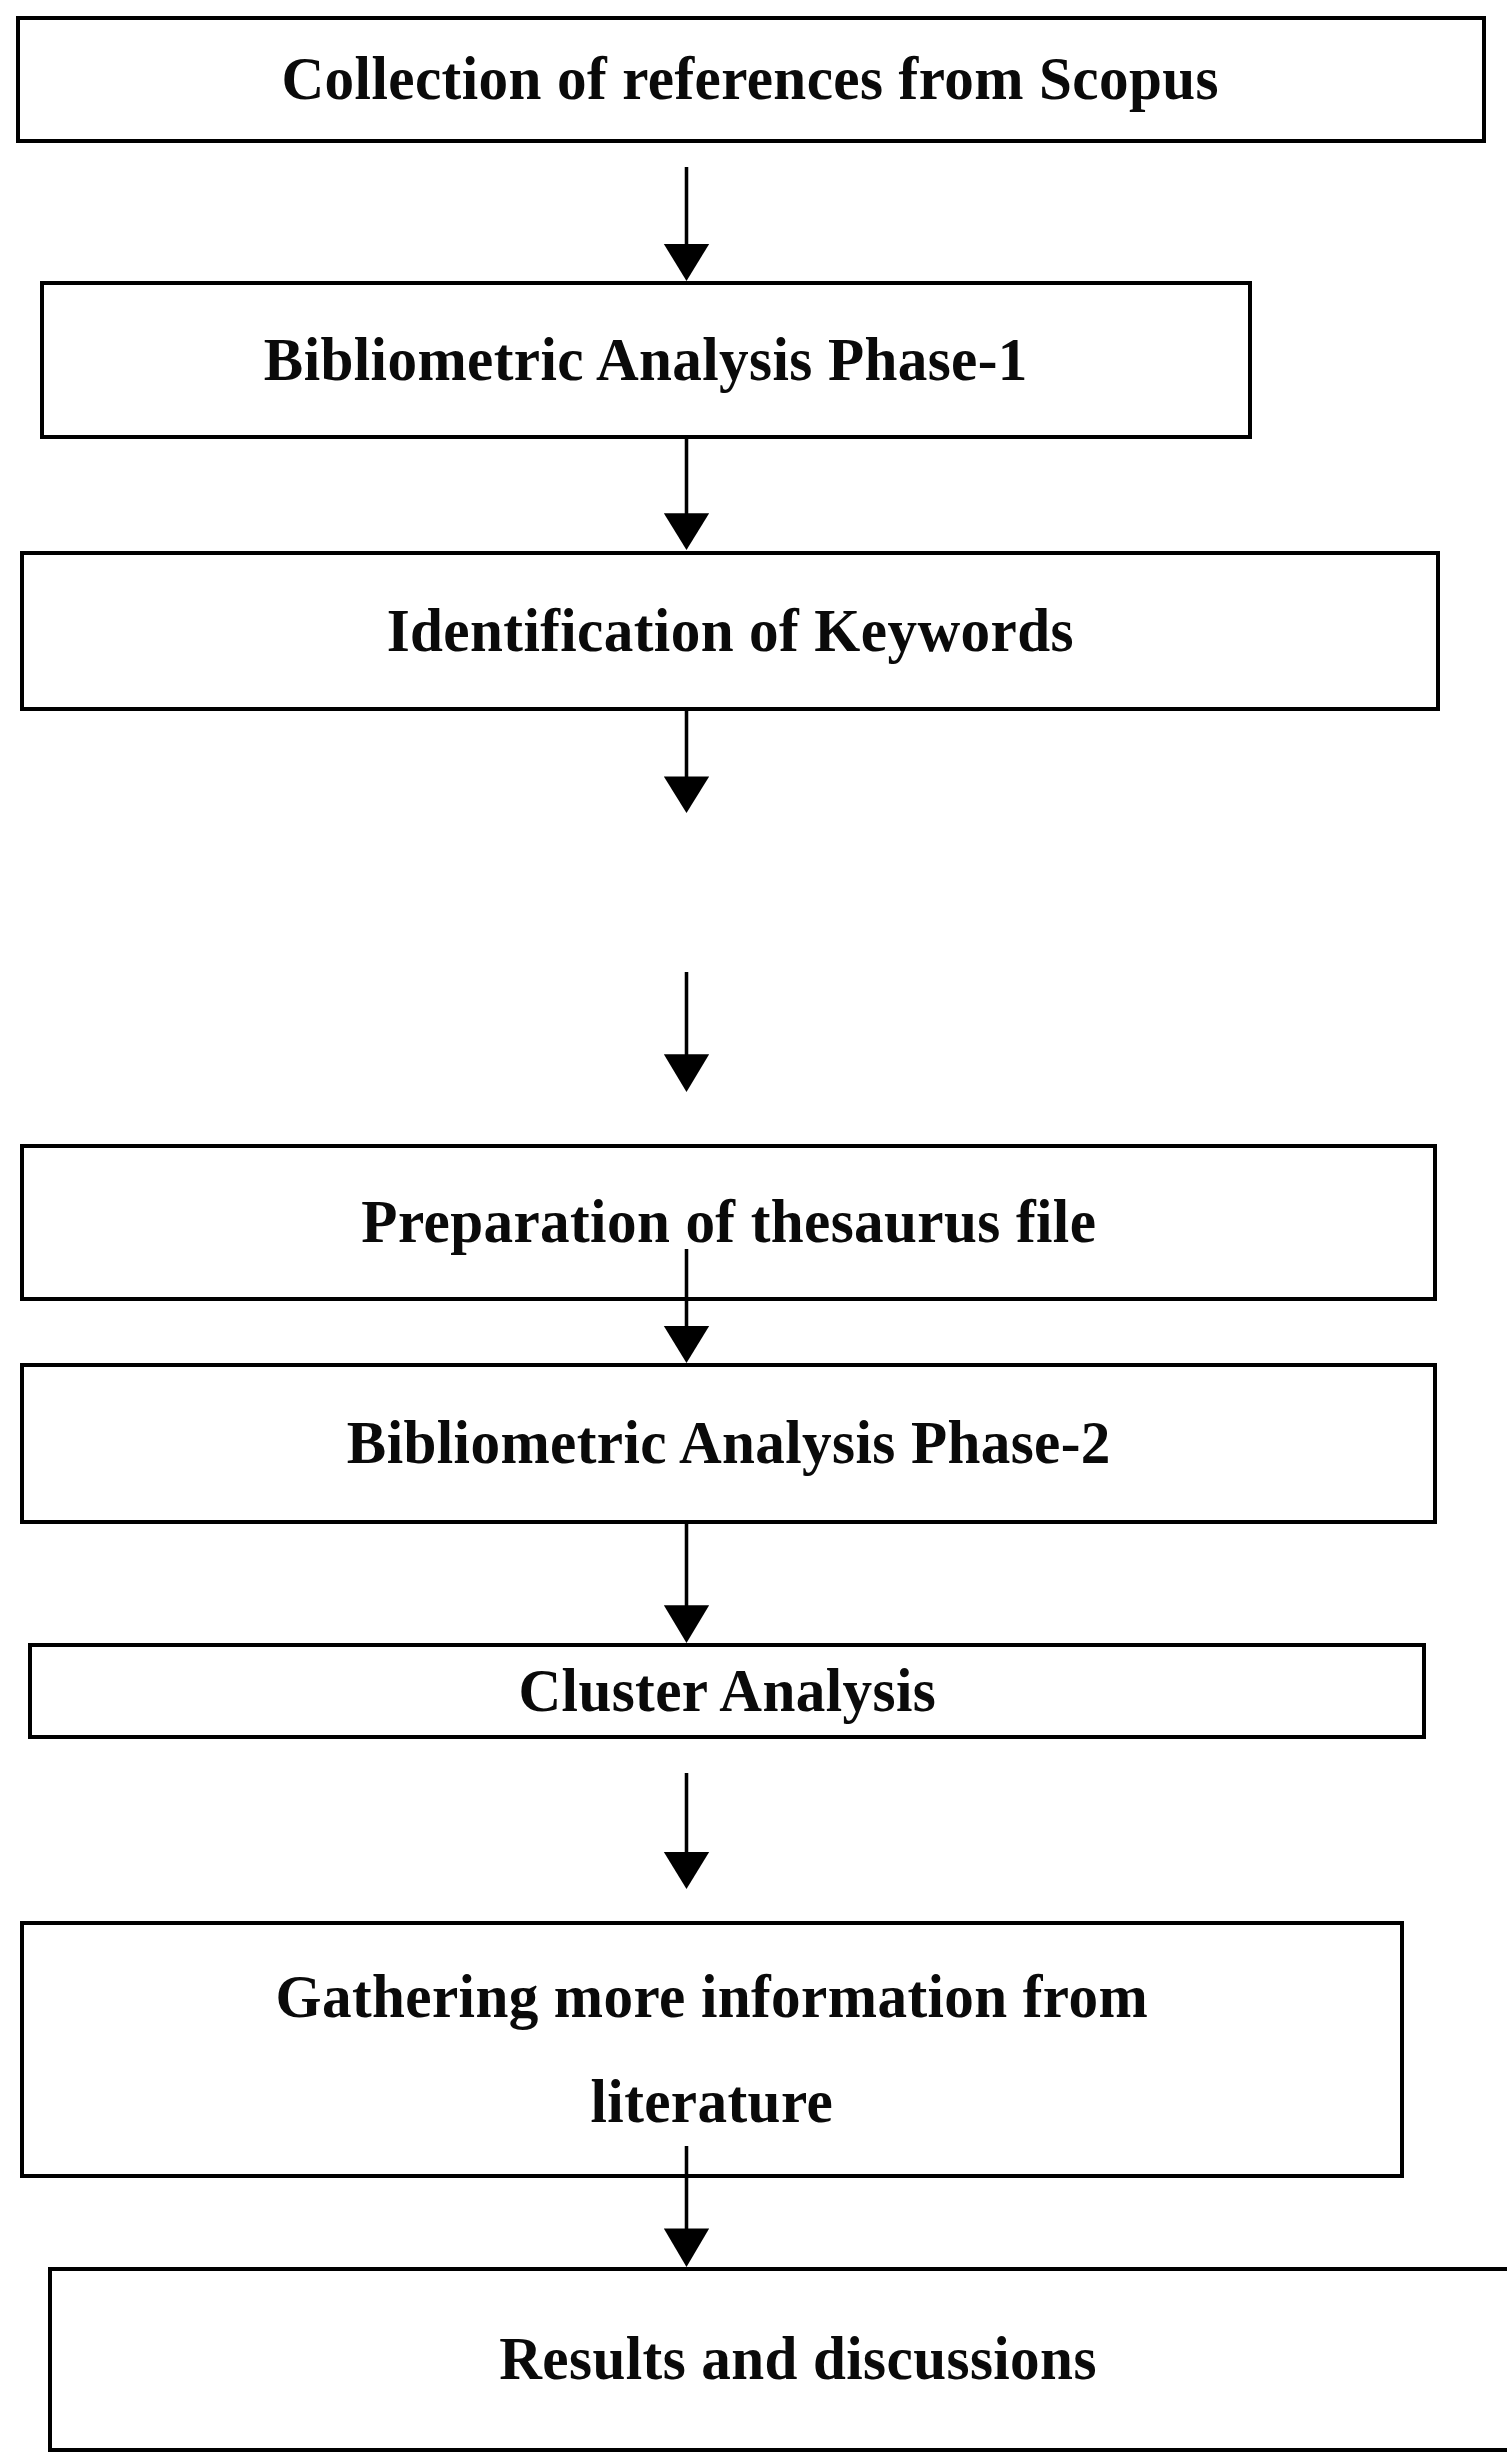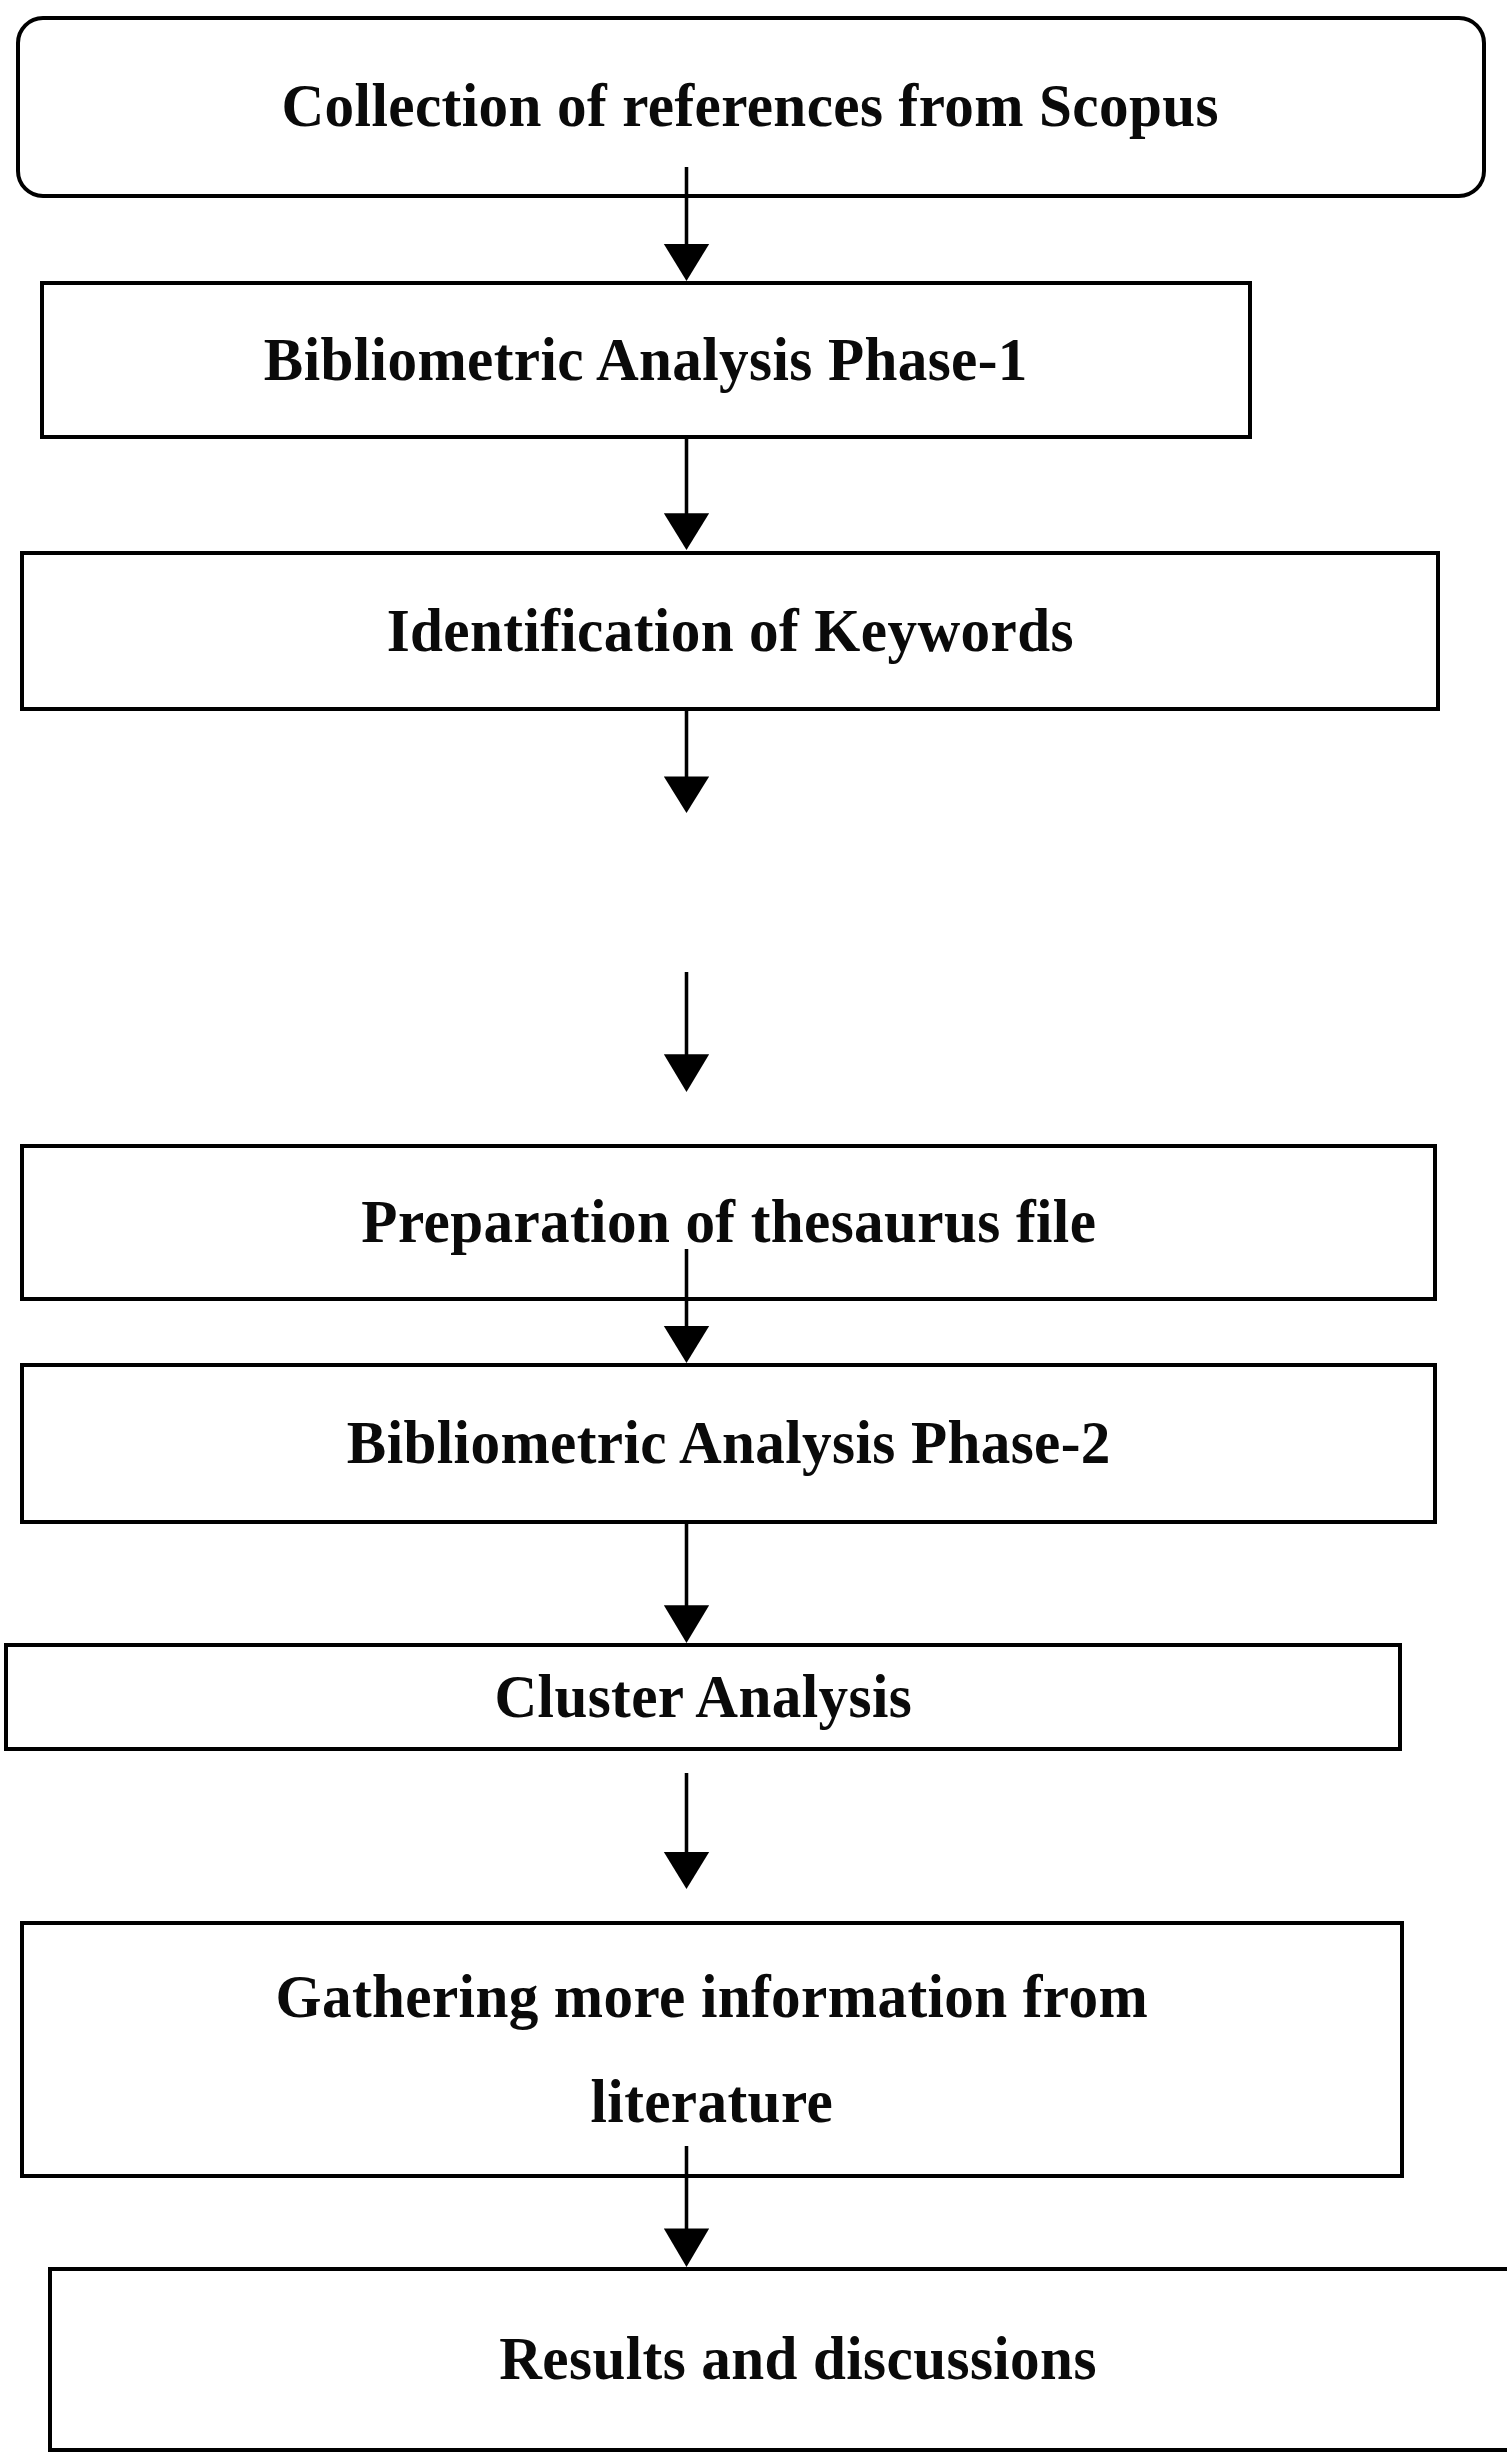--- a/index.html
+++ b/index.html
@@ -49,21 +49,21 @@
     width: 100%;
     height: 100%;
     overflow: visible;
   }
 </style>
 </head>
 <body>
 
 <div id="canvas">
 
-  <div class="node" style="left:15.6px; top:15.6px; width:1470px; height:182px;border-radius:27px;">
+  <div class="node" style="left:15.6px; top:15.6px; width:1470px; height:127px;">
     <span class="node-label">Collection of references from Scopus</span>
   </div>
 
   <div class="connector" style="left:644px; top:167px; height:114px;">
     <svg viewBox="0 0 120 160" preserveAspectRatio="none">
       <line x1="60" y1="0" x2="60" y2="122" stroke="#000" stroke-width="5"></line>
       <polygon points="28,108 92,108 60,160" fill="#000"></polygon>
     </svg>
   </div>
 
@@ -112,21 +112,21 @@
     <span class="node-label">Bibliometric Analysis Phase-2</span>
   </div>
 
   <div class="connector" style="left:644px; top:1524px; height:119px;">
     <svg viewBox="0 0 120 167" preserveAspectRatio="none">
       <line x1="60" y1="0" x2="60" y2="128" stroke="#000" stroke-width="5"></line>
       <polygon points="28,114 92,114 60,167" fill="#000"></polygon>
     </svg>
   </div>
 
-  <div class="node" style="left:4px; top:1643px; width:1398px; height:108px;">
+  <div class="node" style="left:28px; top:1643px; width:1398px; height:96px;">
     <span class="node-label">Cluster Analysis</span>
   </div>
 
   <div class="connector" style="left:644px; top:1773px; height:116px;">
     <svg viewBox="0 0 120 163" preserveAspectRatio="none">
       <line x1="60" y1="0" x2="60" y2="125" stroke="#000" stroke-width="5"></line>
       <polygon points="28,111 92,111 60,163" fill="#000"></polygon>
     </svg>
   </div>
 

